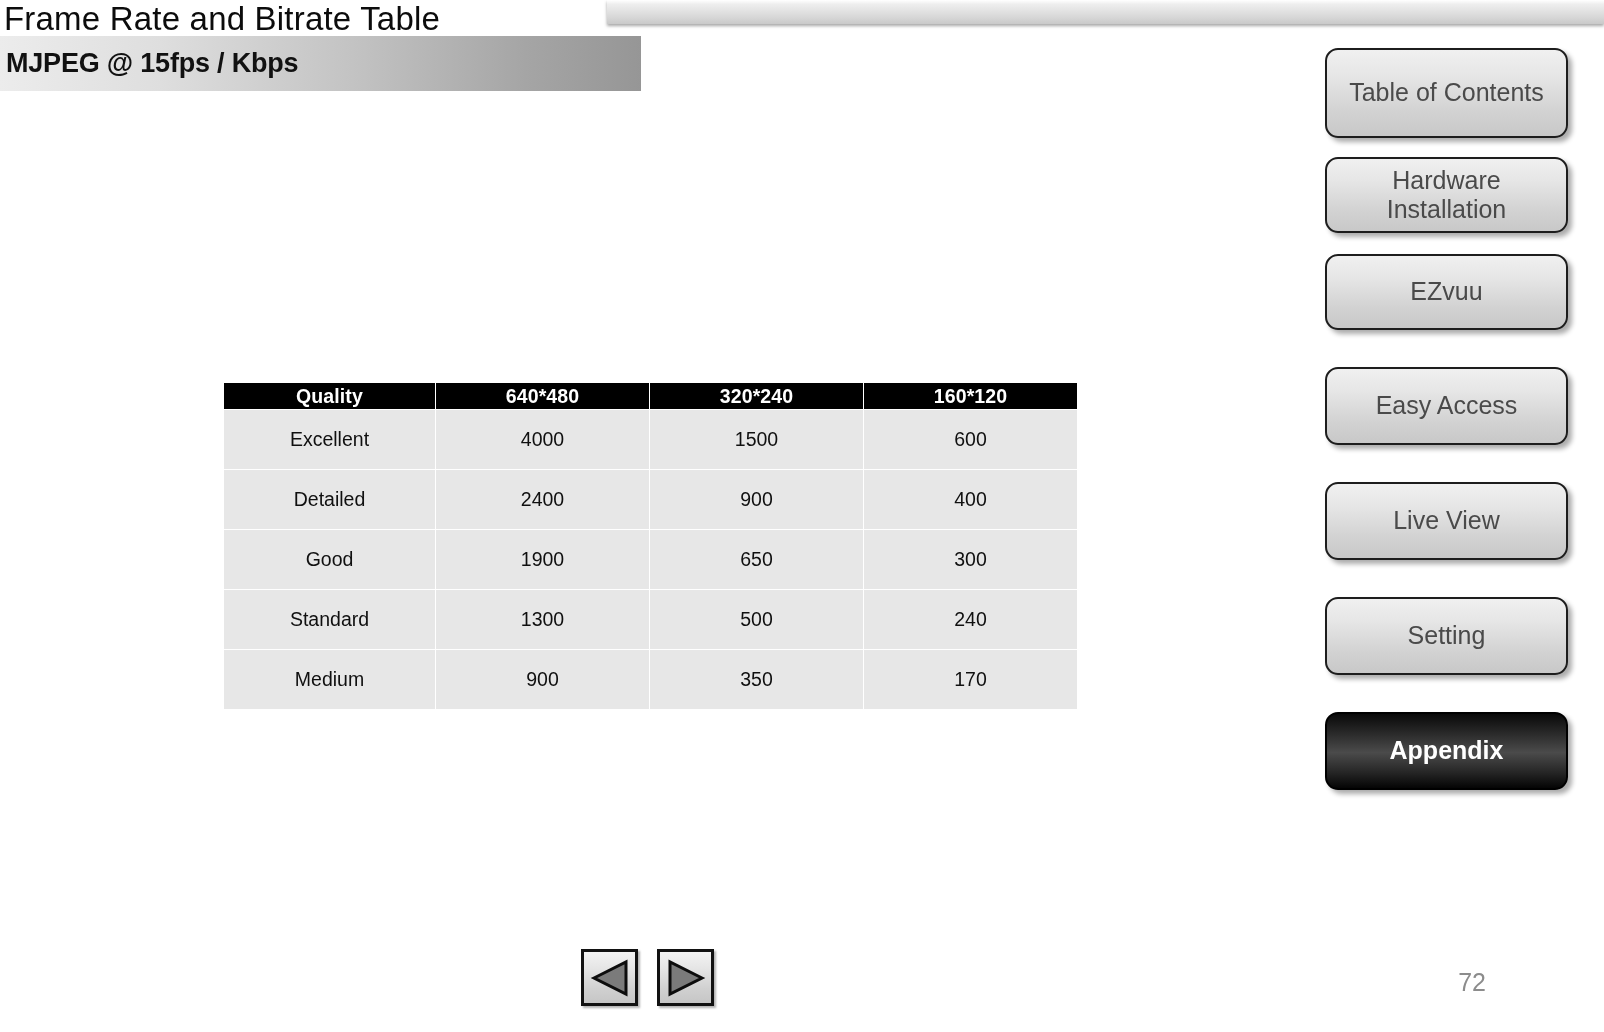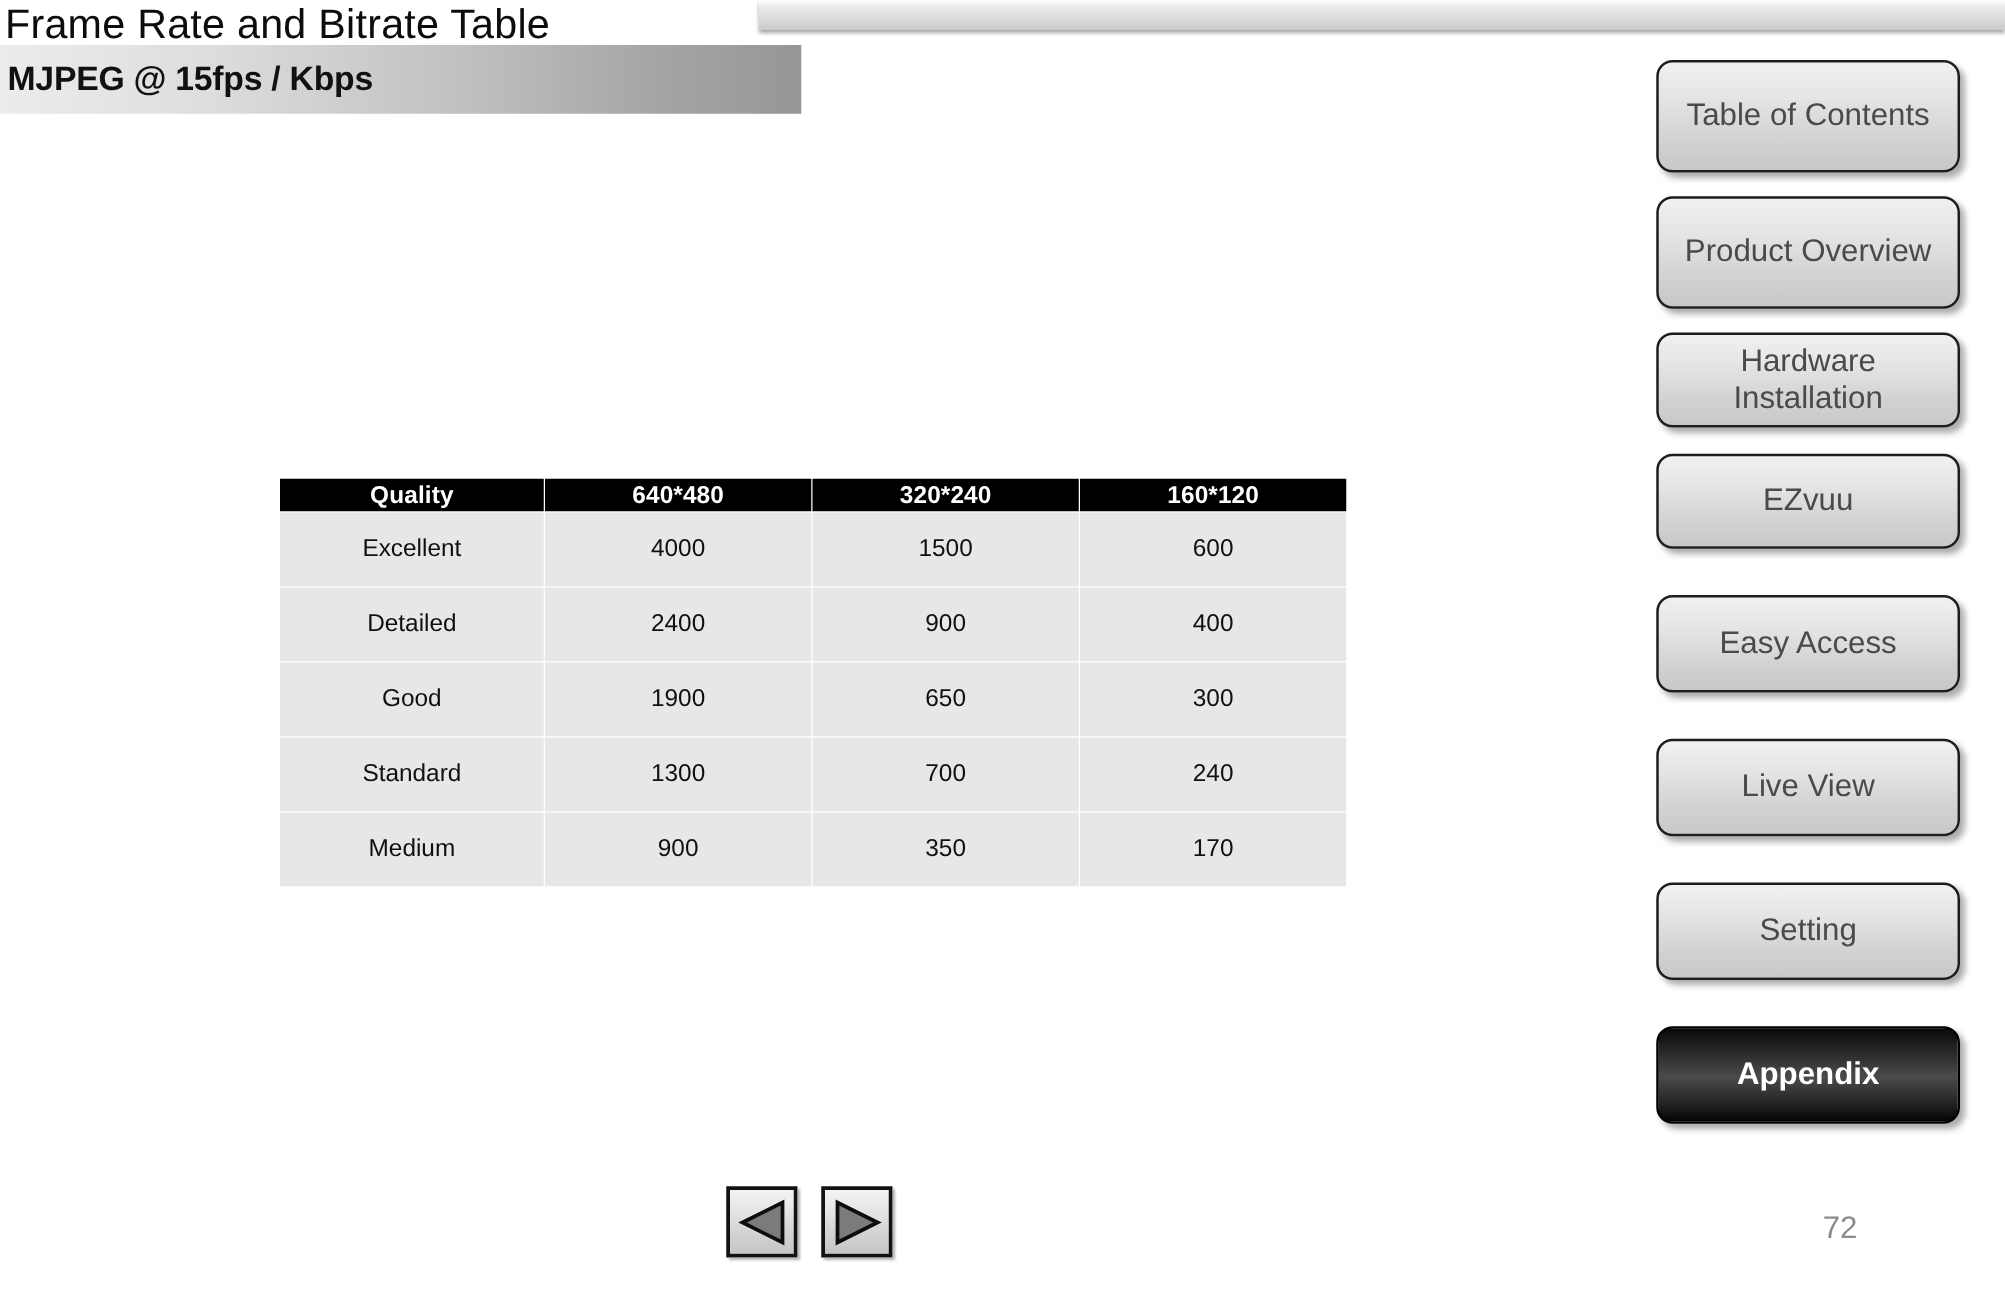--- a/index.html
+++ b/index.html
@@ -204,21 +204,21 @@
     </tr>
     <tr>
       <td>Good</td>
       <td>1900</td>
       <td>650</td>
       <td>300</td>
     </tr>
     <tr>
       <td>Standard</td>
       <td>1300</td>
-      <td>700</td>
+      <td>500</td>
       <td>240</td>
     </tr>
     <tr>
       <td>Medium</td>
       <td>900</td>
       <td>350</td>
       <td>170</td>
     </tr>
   </tbody>
 </table>
@@ -237,23 +237,20 @@
         <polygon points="36,20 4,4 4,36" fill="#7b7b7b" stroke="#0d0d0d" stroke-width="3" stroke-linejoin="miter"></polygon>
       </svg>
     </span>
   </div>
 </div>
 
 <div id="sidebar">
   <div class="side-btn" style="height:90px;margin-bottom:19px;">
     <span class="side-label">Table of Contents</span>
   </div>
-  <div class="side-btn" style="height:90px;margin-bottom:19px;">
-    <span class="side-label">Product Overview</span>
-  </div>
   <div class="side-btn" style="height:76px;margin-bottom:21px;">
     <span class="side-label">Hardware Installation</span>
   </div>
   <div class="side-btn" style="height:76px;margin-bottom:37px;">
     <span class="side-label">EZvuu</span>
   </div>
   <div class="side-btn" style="height:78px;margin-bottom:37px;">
     <span class="side-label">Easy Access</span>
   </div>
   <div class="side-btn" style="height:78px;margin-bottom:37px;">

